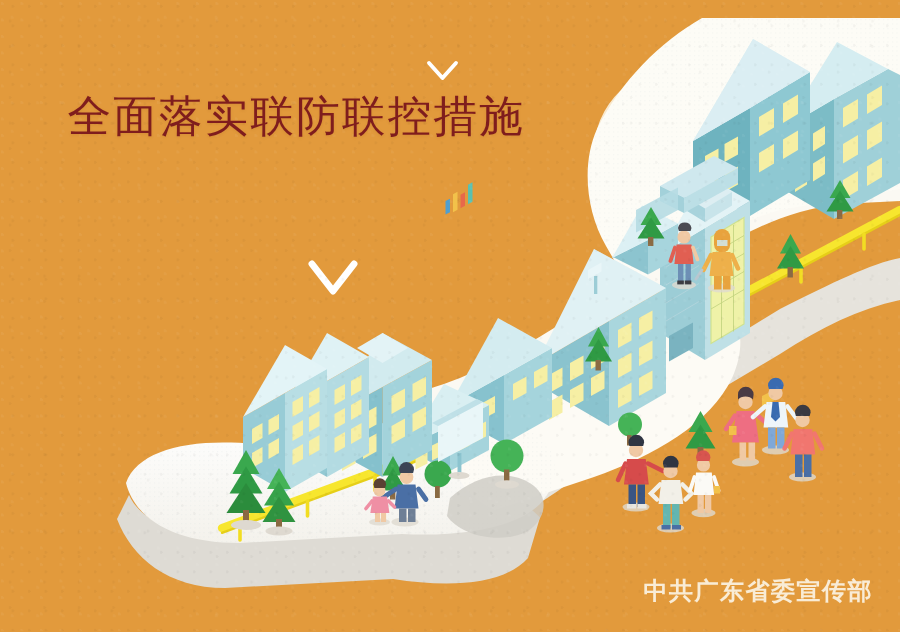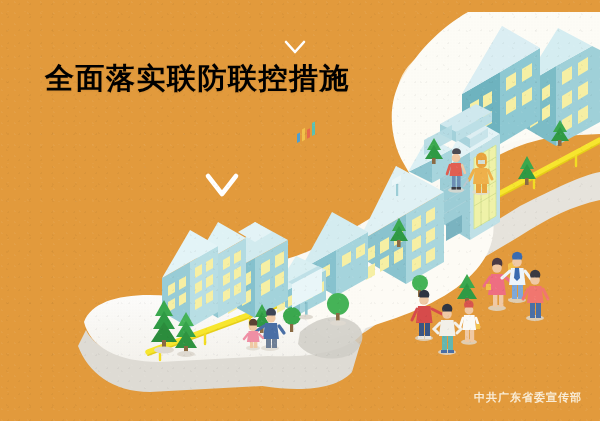--- a/index.html
+++ b/index.html
@@ -20,35 +20,35 @@
       radial-gradient(circle at 47% 61%, rgba(255,255,255,.045) 0 1px, transparent 1px),
       radial-gradient(circle at 77% 34%, rgba(0,0,0,.035) 0 1px, transparent 1px),
       radial-gradient(circle at 29% 83%, rgba(0,0,0,.03) 0 1px, transparent 1px);
     background-size:13px 11px,17px 19px,11px 13px,23px 17px;
     pointer-events:none;
   }
 
   
   #headline{
     position:absolute;left:45px;top:55px;
-    color:#000000;
-    font-weight:bold;
+    color:#7f1d1d;
+    font-weight:normal;
     font-size:29px;
     line-height:47px;
     letter-spacing:1.5px;
     white-space:nowrap;
     text-shadow:0 1px 2px rgba(150,90,20,.18);
   }
   #headline div{display:block;}
 
   
   #attribution{
     position:absolute;right:18px;bottom:16px;
     color:#fbf3e2;
-    font-size:11px;
+    font-size:16px;
     font-weight:bold;
     letter-spacing:1px;
     opacity:.93;
   }
 </style>
 </head>
 <body>
 
 <div id="poster">
 

